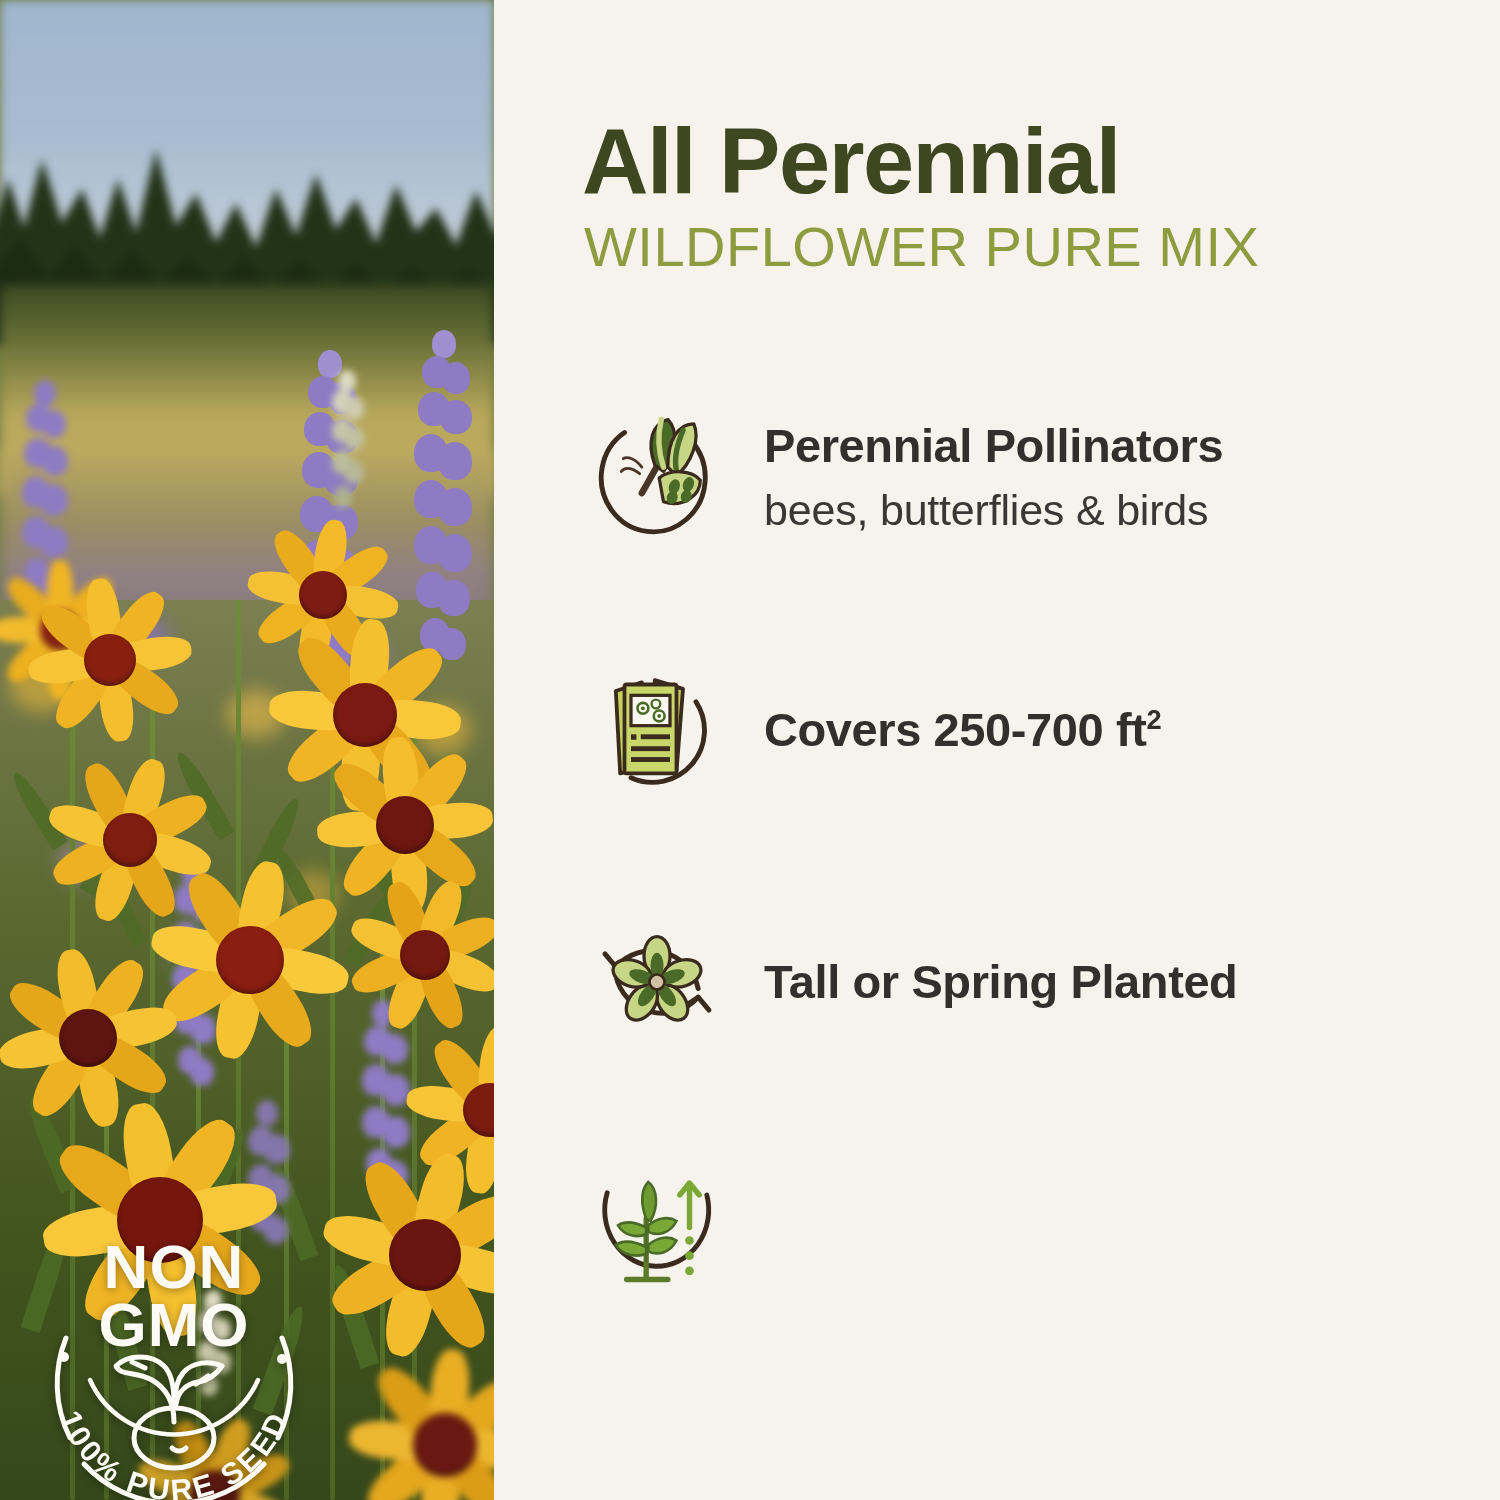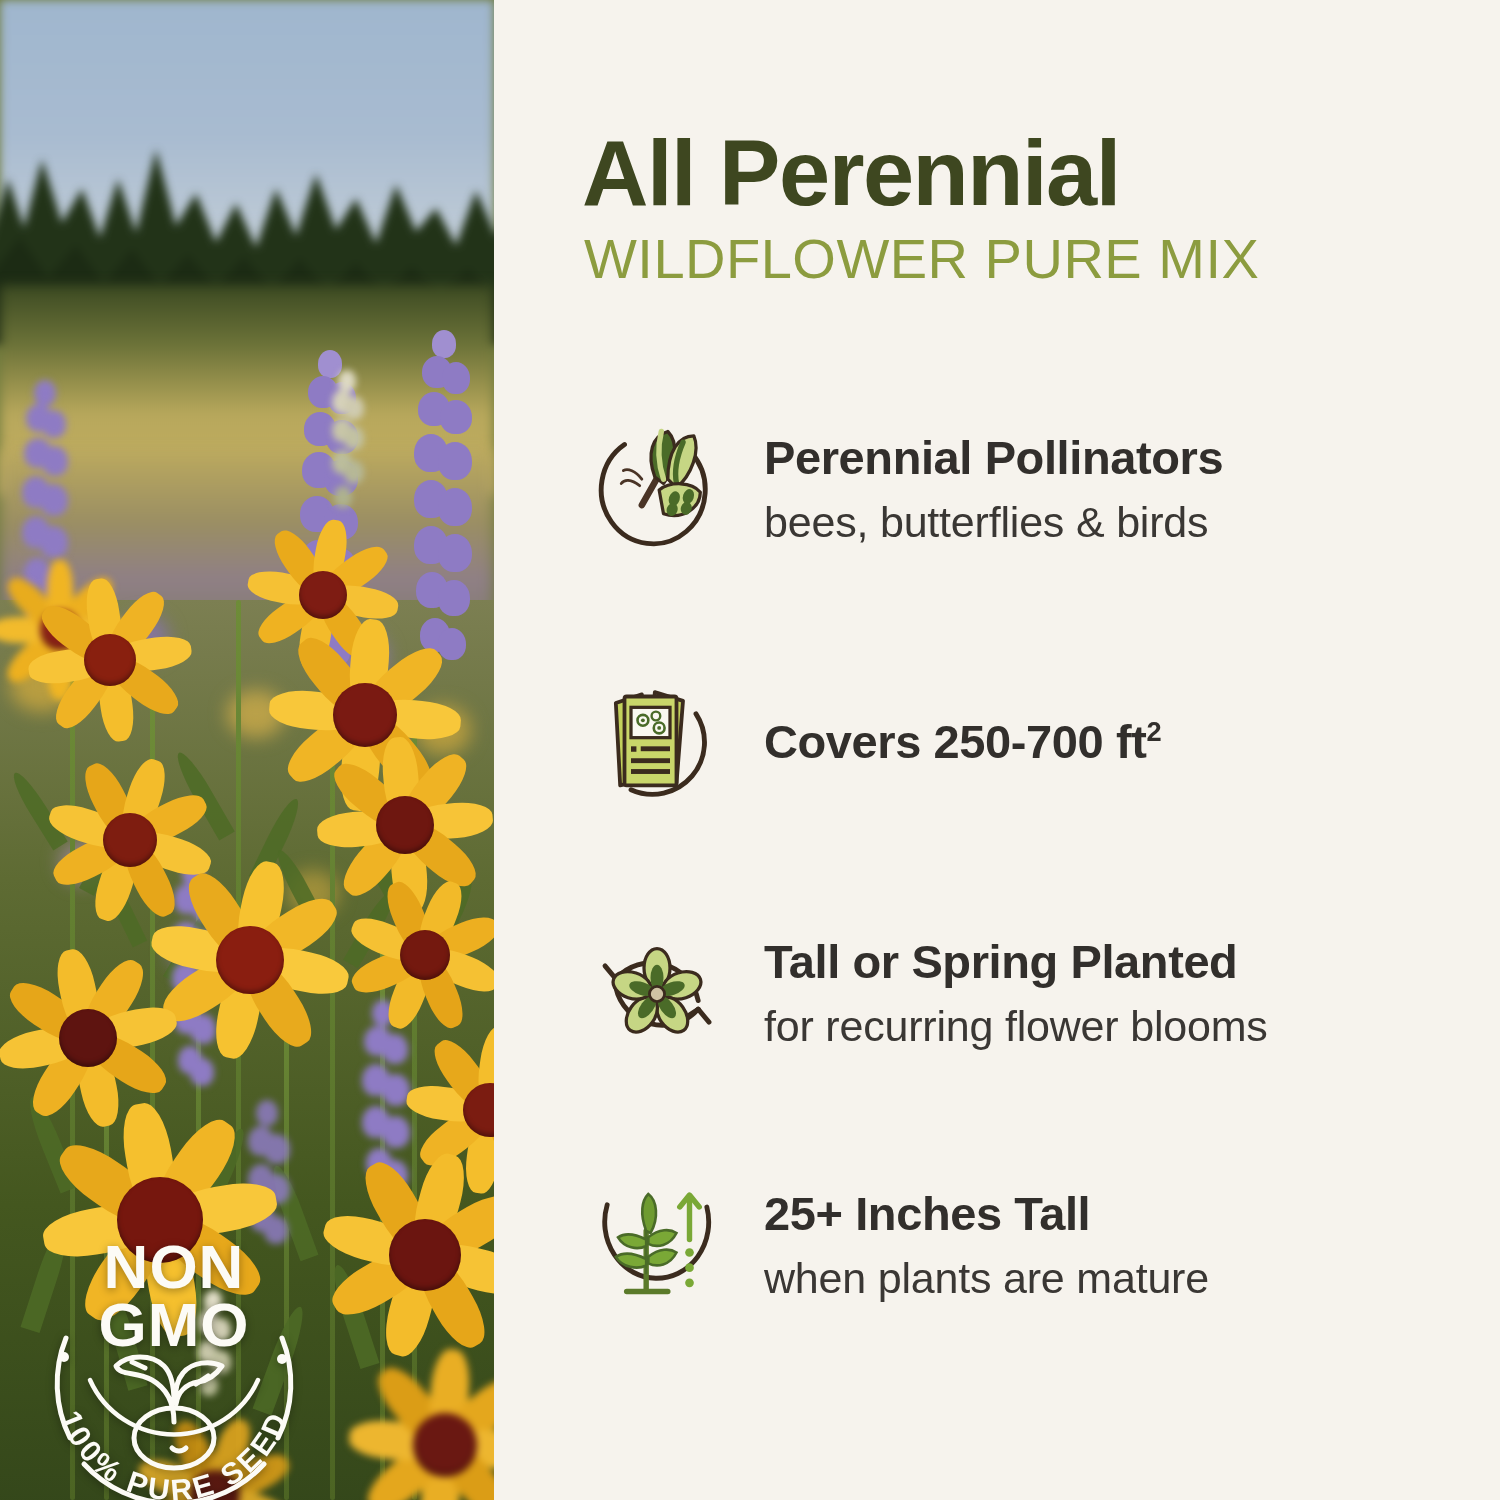--- a/index.html
+++ b/index.html
@@ -68,21 +68,21 @@
   .badge{
     position:absolute;left:24px;bottom:-26px;width:300px;height:300px;
     filter:drop-shadow(0 2px 4px rgba(0,0,0,.35));
   }
   .badge svg{width:100%;height:100%;overflow:visible;}
   .badge .nw{font-family:"Liberation Sans",sans-serif;font-weight:bold;fill:#FCFBF6;}
 
   
   .panel{
     flex:1 1 auto;position:relative;background:#F6F3ED;
-    padding:16px 0 0 88px;
+    padding:4px 0 0 88px;
   }
   .title-wrap{padding-top:112px;}
   h1.title{
     margin:0;
     font-size:92px;line-height:.99;
     font-weight:bold;
     letter-spacing:-1.5px;
     color:#3E4720;
     white-space:nowrap;
   }
@@ -564,21 +564,20 @@
               <ellipse cx="74" cy="55" rx="6" ry="12" transform="rotate(72 74 55)"></ellipse>
               <ellipse cx="69" cy="72" rx="6" ry="12" transform="rotate(144 69 72)"></ellipse>
               <ellipse cx="51" cy="72" rx="6" ry="12" transform="rotate(216 51 72)"></ellipse>
               <ellipse cx="46" cy="55" rx="6" ry="12" transform="rotate(288 46 55)"></ellipse>
             </g>
             <circle cx="60" cy="60" r="7" fill="#CFC3A4" stroke="#3B2B1E" stroke-width="2.6"></circle>
           </svg>
         </div>
         <div class="f-text">
           <div class="f-head">Tall or Spring Planted</div>
-          <div class="f-sub">for recurring flower blooms</div>
         </div>
       </div>
 
       <div class="feature">
         <div class="f-icon">
           <svg viewBox="0 0 120 120">
             <path d="M 14,22 A 48,52 0 1 0 106,24" fill="none" stroke="#3B2B1E" stroke-width="4.5" stroke-linecap="round"></path>
             <path d="M 50,100 L 50,46" stroke="#5B7A2A" stroke-width="5" stroke-linecap="round" fill="none"></path>
             <path d="M 32,102 L 70,102" stroke="#5B7A2A" stroke-width="5" stroke-linecap="round" fill="none"></path>
             <path d="M 50,46 C 44,30 46,18 52,12 C 60,18 62,34 54,48 Z" fill="#6E9B30" stroke="#4A6B28" stroke-width="2.4"></path>
@@ -591,21 +590,17 @@
               <path d="M 90,54 L 90,14"></path>
               <polyline points="81,24 90,13 99,24" stroke-linejoin="round"></polyline>
             </g>
             <g fill="#7AA836">
               <circle cx="90" cy="66" r="4"></circle>
               <circle cx="90" cy="80" r="4"></circle>
               <circle cx="90" cy="94" r="4"></circle>
             </g>
           </svg>
         </div>
-        <div class="f-text">
-          <div class="f-head">25+ Inches Tall</div>
-          <div class="f-sub">when plants are mature</div>
-        </div>
       </div>
 
     </div>
   </div>
 </div>
 
 </body></html>

